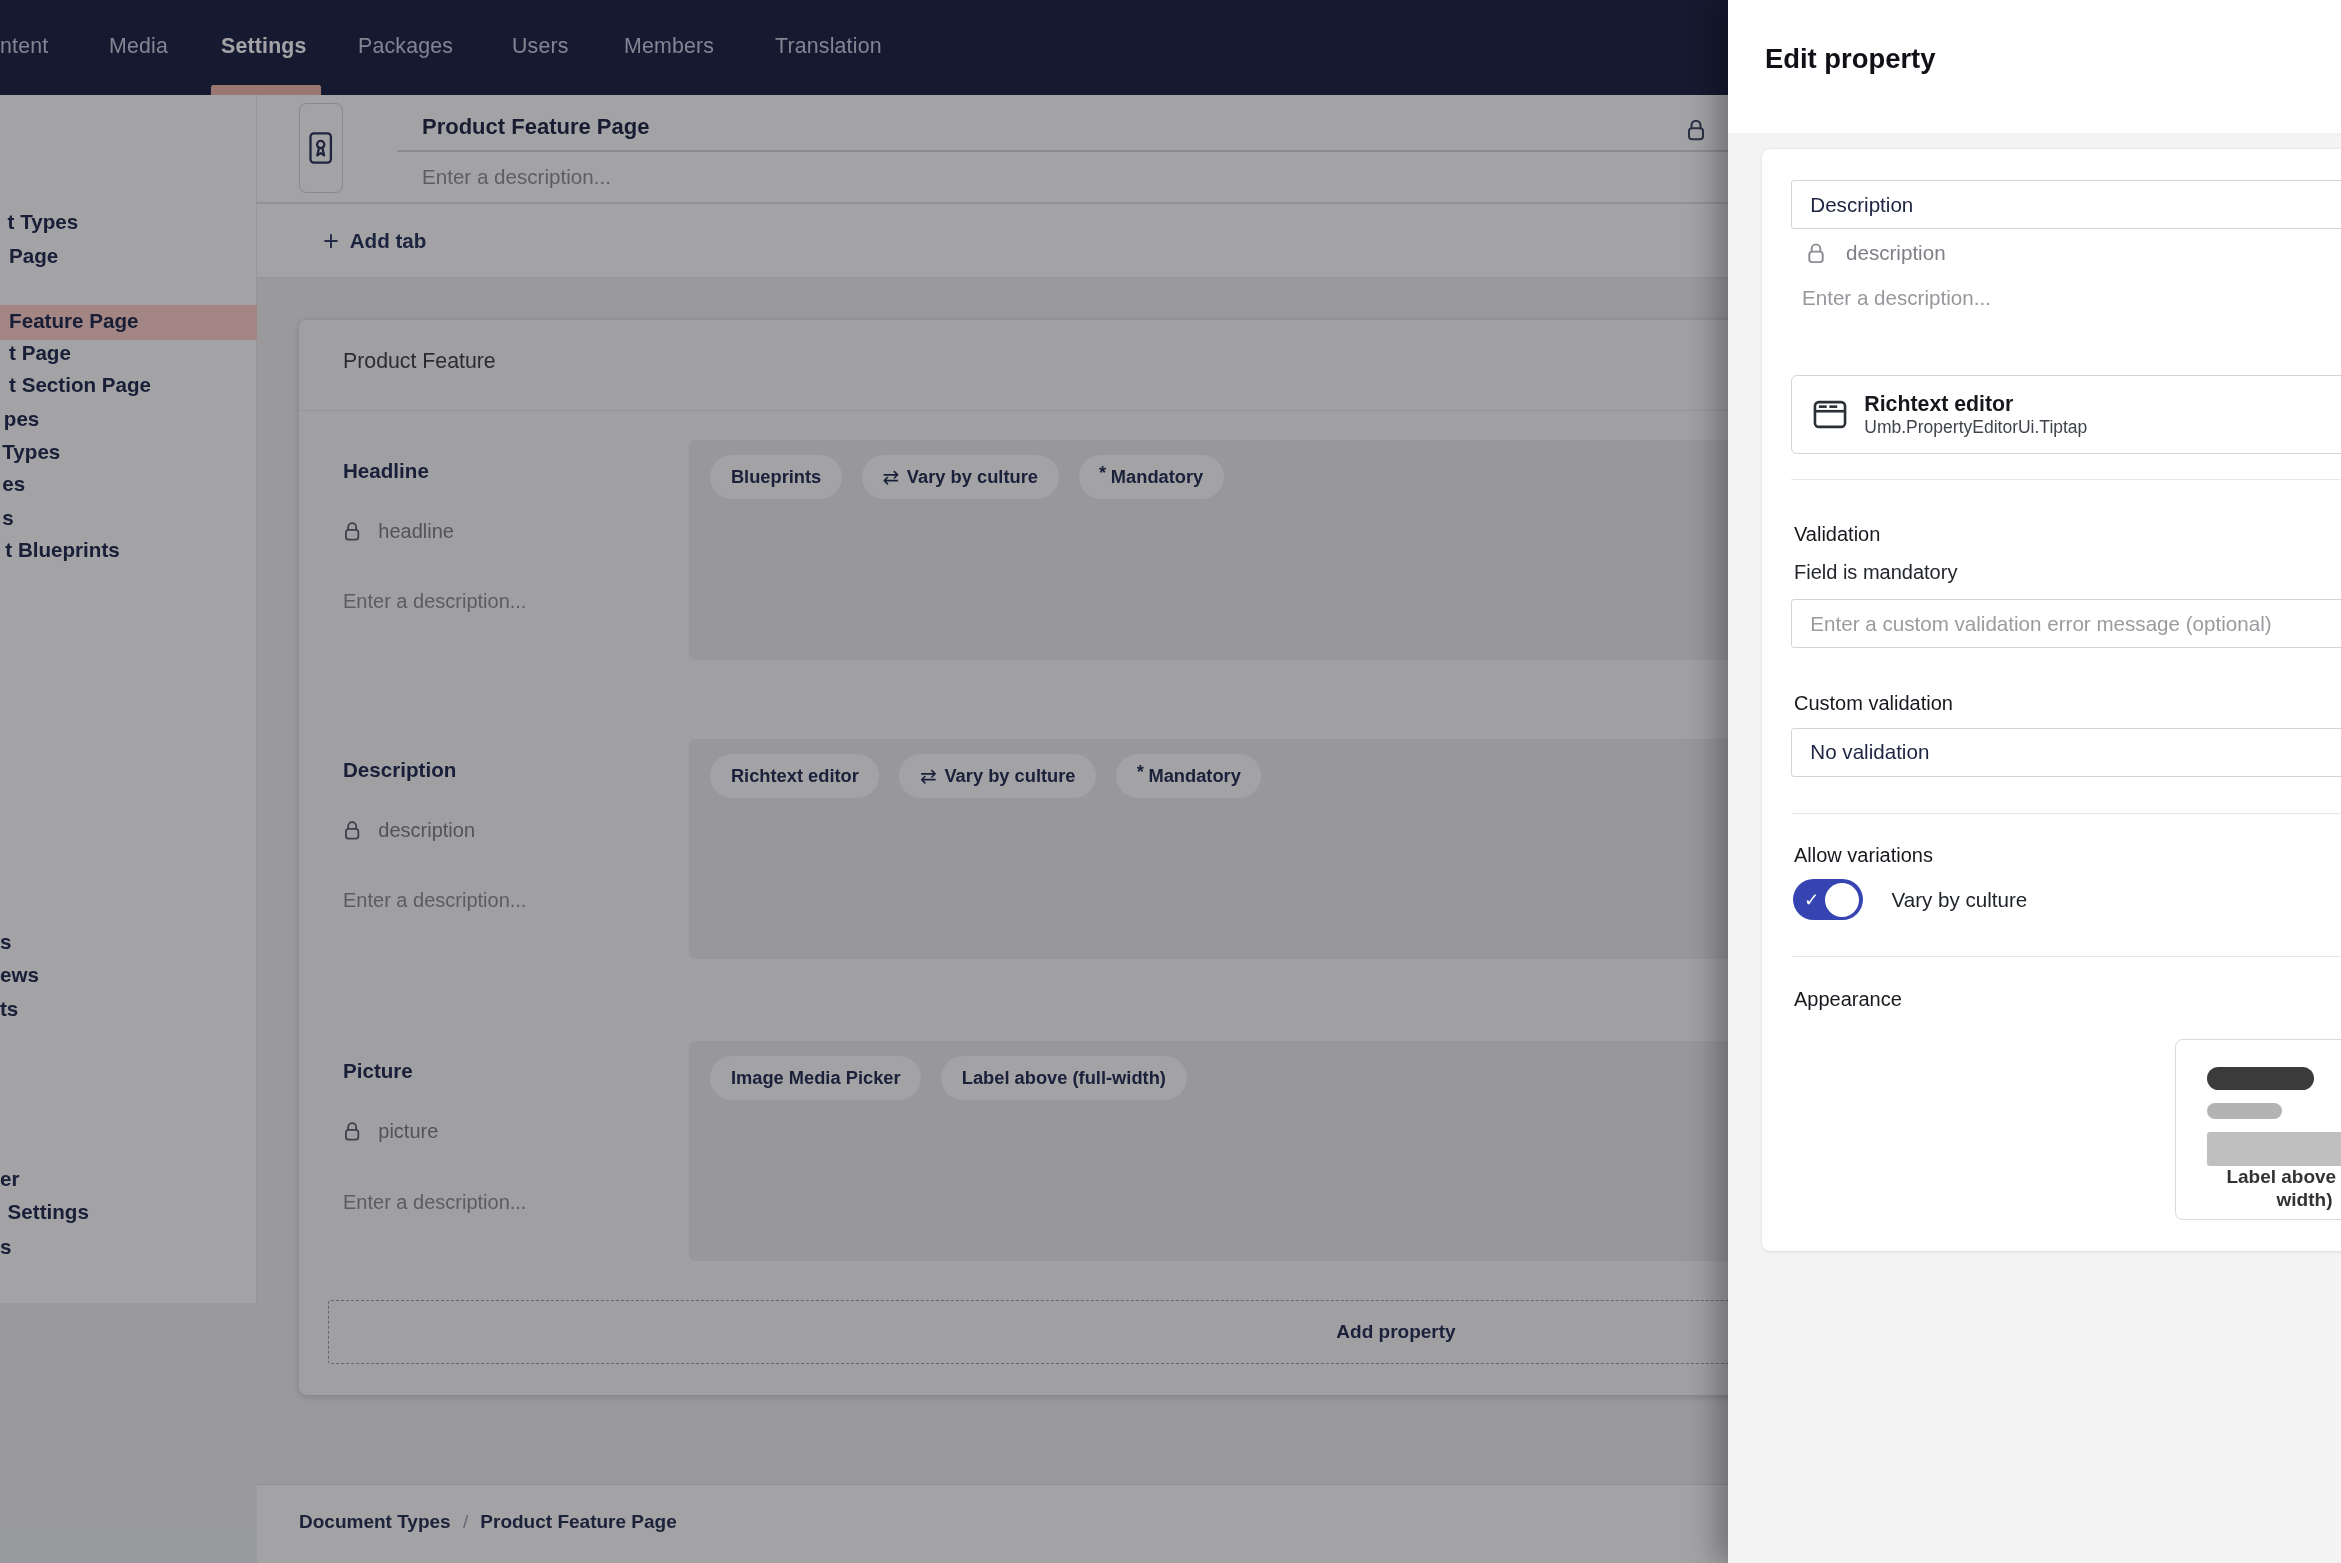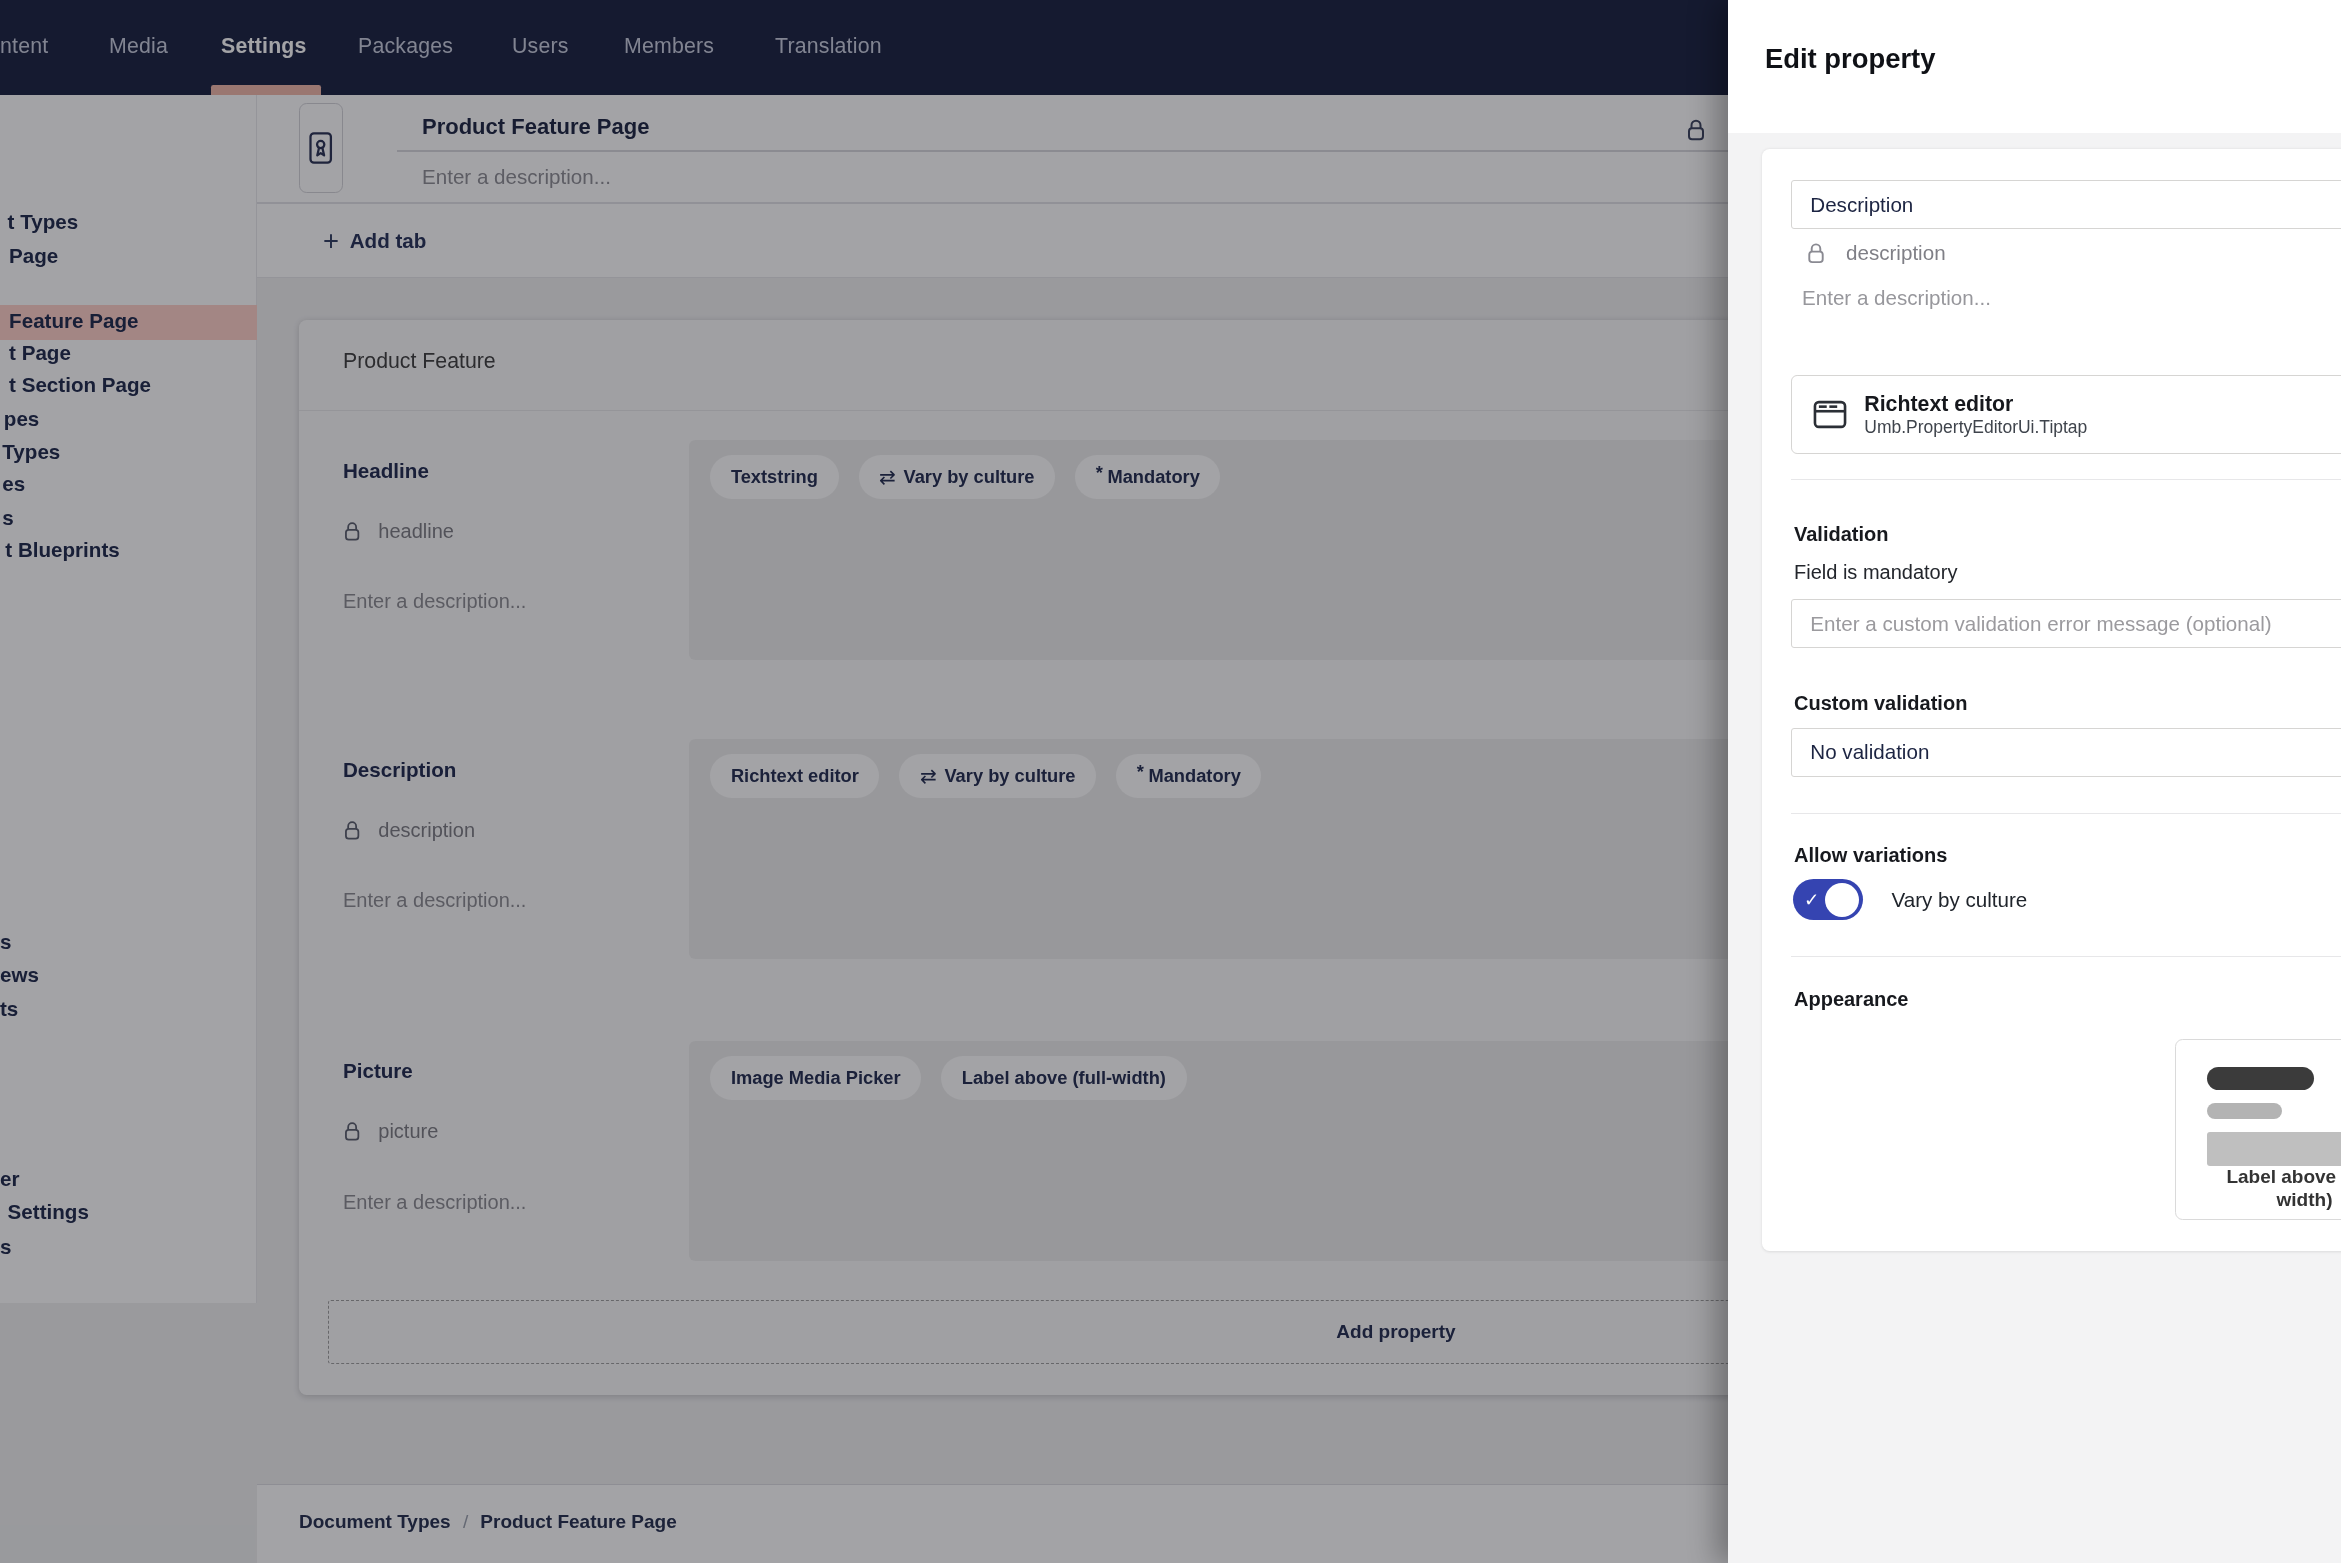--- a/index.html
+++ b/index.html
@@ -62,21 +62,21 @@
   .modal-card { position:absolute; left:34px; top:149px; width:686px; height:1102px; background:#ffffff; border-radius:7.6px; box-shadow:0 0.8px 3px rgba(0,0,0,.10); }
   .m-input { position:absolute; left:29px; width:610px; height:49px; background:#fff; border:1.5px solid #d6d5d3; border-radius:3px; font-family:"Liberation Sans",sans-serif; font-size:20.6px; color:#1c2442; padding:0 18.3px; outline:none; }
   .m-input::placeholder { color:#9b9a9e; }
   .m-alias { position:absolute; left:44px; top:92px; display:flex; align-items:center; gap:20px; color:#8a8a92; }
   .m-alias span { font-size:20.6px; color:#7f7f86; }
   .m-desc-ph { position:absolute; left:40px; top:137px; font-size:20.6px; color:#97979c; cursor:text; }
   .m-editor-card { position:absolute; left:29px; top:226px; width:610px; height:79px; background:#fff; border:1.5px solid #d6d5d3; border-radius:6.1px; display:flex; align-items:center; padding-left:21.3px; gap:17px; cursor:pointer; }
   .m-editor-title { font-size:21.3px; font-weight:700; color:#16181d; line-height:1.25; }
   .m-editor-sub { font-size:17.5px; color:#3f444c; }
   .m-div { position:absolute; left:29px; width:610px; height:0.8px; background:#e7e7e9; }
-  .m-h { position:absolute; left:32px; font-size:20px; font-weight:700; color:#17191e; }
+  .m-h { position:absolute; left:32px; font-size:20px; font-weight:400; color:#17191e; }
   .m-text { position:absolute; left:32px; font-size:20px; color:#23262c; }
   .m-toggle-row { position:absolute; left:30.5px; top:730px; height:41px; display:flex; align-items:center; gap:29px; }
   .toggle { position:relative; width:70px; height:41px; border-radius:20.6px; background:#3544b1; cursor:pointer; flex:0 0 auto; }
   .toggle .knob { position:absolute; right:3.8px; top:3.8px; width:34px; height:34px; border-radius:50%; background:#ffffff; }
   .toggle .check { position:absolute; left:11.4px; top:10px; color:#ffffff; font-size:18.3px; }
   .m-toggle-row .t-label { font-size:20.6px; color:#20252c; }
   .app-card { position:absolute; top:890px; height:181px; border-radius:7.6px; cursor:pointer; }
   .app-card.selected { left:85px; width:291px; background:#eef0fb; border:1.5px solid #5b69c9; }
   .app-card.plain { left:413px; width:259px; background:#ffffff; border:0.8px solid #dadada; }
   .bar { position:absolute; border-radius:11.4px; }
@@ -157,21 +157,21 @@
       <svg viewBox="0 0 20 24" width="18.3" height="21.3" fill="none" stroke="currentColor" stroke-width="2">
           <path d="M5.5 10V7a4.5 4.5 0 0 1 9 0v3"></path>
           <rect x="3" y="10" width="14" height="11" rx="3"></rect>
         </svg>
       <span>headline</span>
     </div>
     <div class="prop-desc" style="top:270px">Enter a description...</div>
     <div class="prop-editor" style="top:120px">
       <div class="chip-row">
         <span class="chip">
-            <span>Textstring</span>
+            <span>Blueprints</span>
           </span>
         <span class="chip">
             <span class="shuffle">⇄</span>
             <span>Vary by culture</span>
           </span>
         <span class="chip">
             <span class="star">*</span>
             <span>Mandatory</span>
           </span>
       </div>

